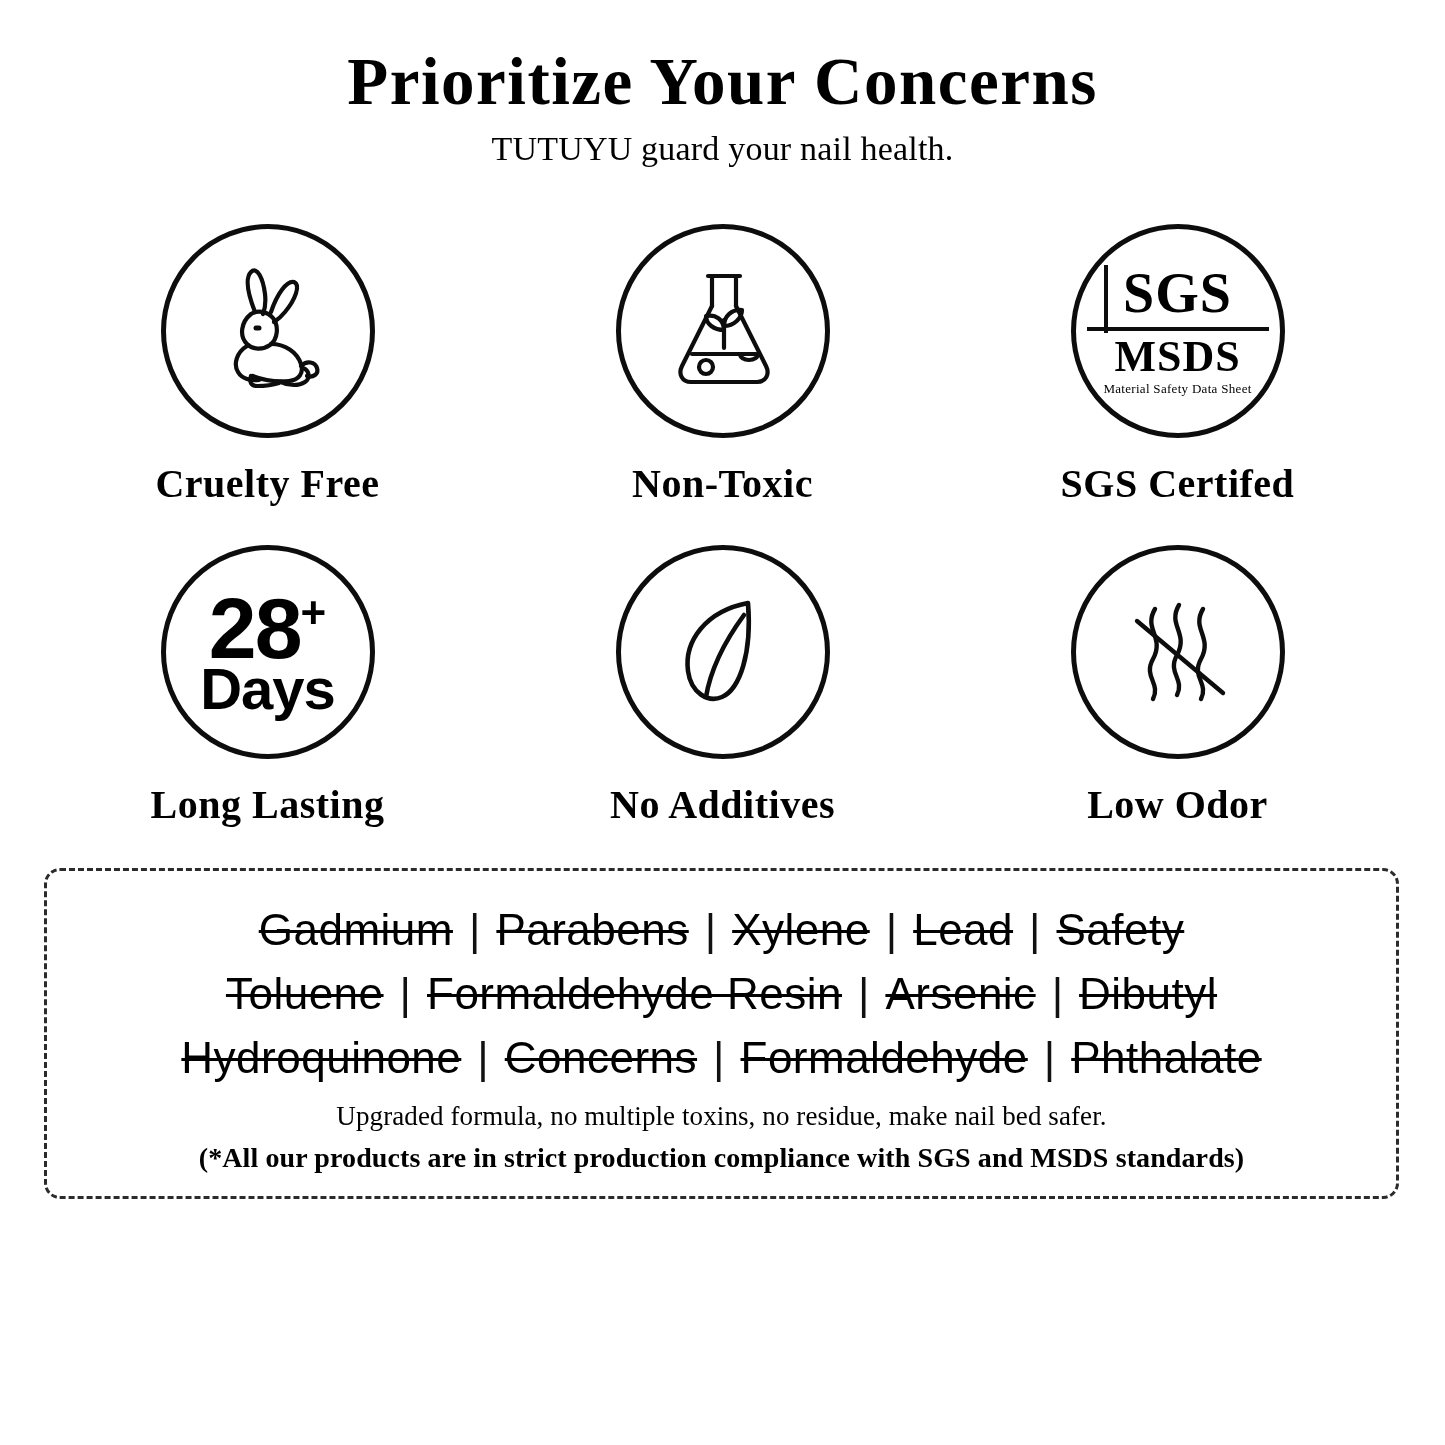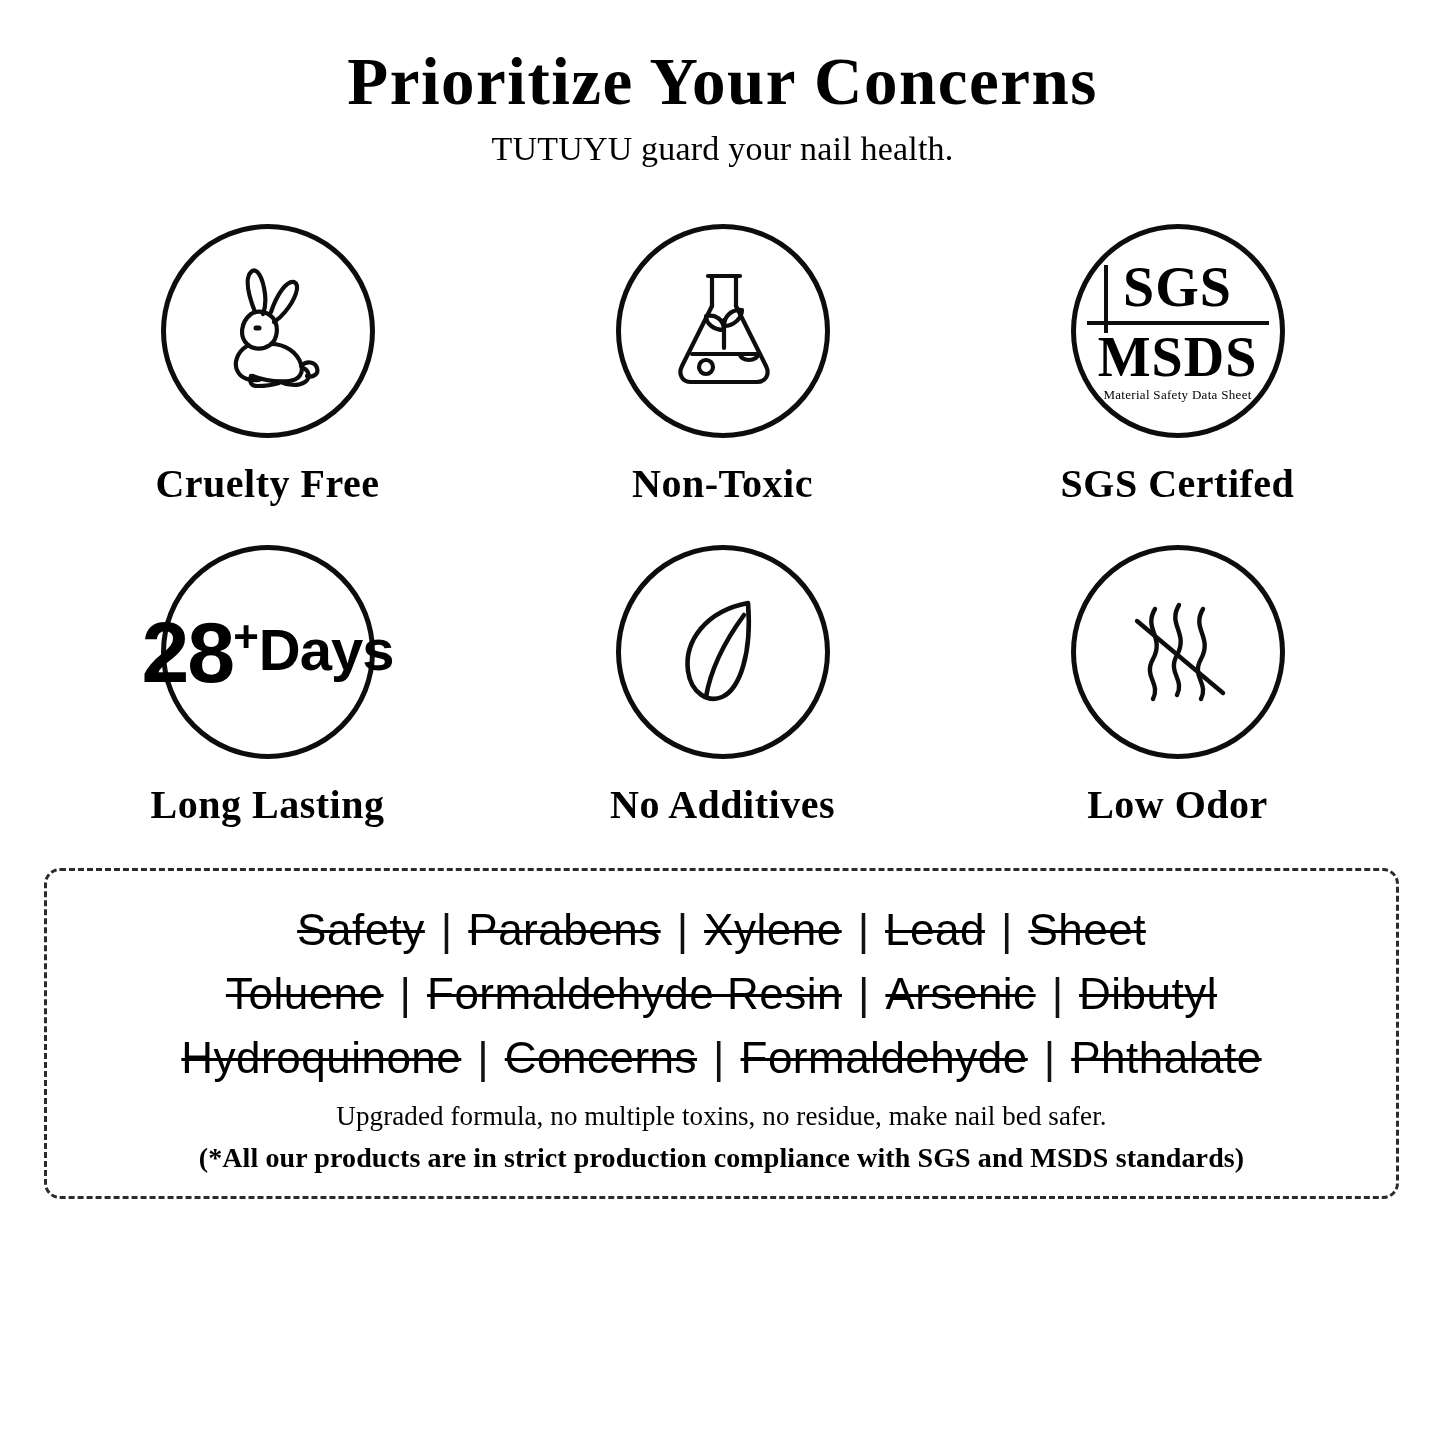--- a/index.html
+++ b/index.html
@@ -98,21 +98,21 @@
   }
   .sgs-rule {
     width: 182px;
     height: 4px;
     background: #0d0d0d;
     margin: 2px 0 4px 0;
   }
   .sgs-bot {
     font-family: "Liberation Serif", serif;
     font-weight: bold;
-    font-size: 56px;
+    font-size: 44px;
     line-height: 1;
     letter-spacing: 1px;
   }
   .sgs-sub {
     font-family: "Liberation Serif", serif;
     font-size: 13px;
     letter-spacing: 0.3px;
     margin-top: 2px;
     text-align: center;
   }
@@ -121,21 +121,21 @@
     left: 28px;
     top: 36px;
     width: 4px;
     height: 68px;
     background: #0d0d0d;
   }
 
   
   .days-wrap {
     display: flex;
-    flex-direction: row;
+    flex-direction: column;
     align-items: center;
     justify-content: center;
     line-height: 0.92;
   }
   .days-num {
     font-family: "Liberation Sans", sans-serif;
     font-weight: bold;
     font-size: 86px;
     letter-spacing: -2px;
     position: relative;
@@ -309,29 +309,29 @@
         </span>
       </div>
       <div class="badge-label">Low Odor</div>
     </div>
 
   </div>
 
   <div class="panel">
 
     <div class="chem-row">
+      <span class="chem">Gadmium</span>
+      <span class="sep">|</span>
+      <span class="chem">Parabens</span>
+      <span class="sep">|</span>
+      <span class="chem">Xylene</span>
+      <span class="sep">|</span>
+      <span class="chem">Lead</span>
+      <span class="sep">|</span>
       <span class="chem">Safety</span>
-      <span class="sep">|</span>
-      <span class="chem">Parabens</span>
-      <span class="sep">|</span>
-      <span class="chem">Xylene</span>
-      <span class="sep">|</span>
-      <span class="chem">Lead</span>
-      <span class="sep">|</span>
-      <span class="chem">Sheet</span>
     </div>
 
     <div class="chem-row">
       <span class="chem">Toluene</span>
       <span class="sep">|</span>
       <span class="chem">Formaldehyde Resin</span>
       <span class="sep">|</span>
       <span class="chem">Arsenic</span>
       <span class="sep">|</span>
       <span class="chem">Dibutyl</span>

